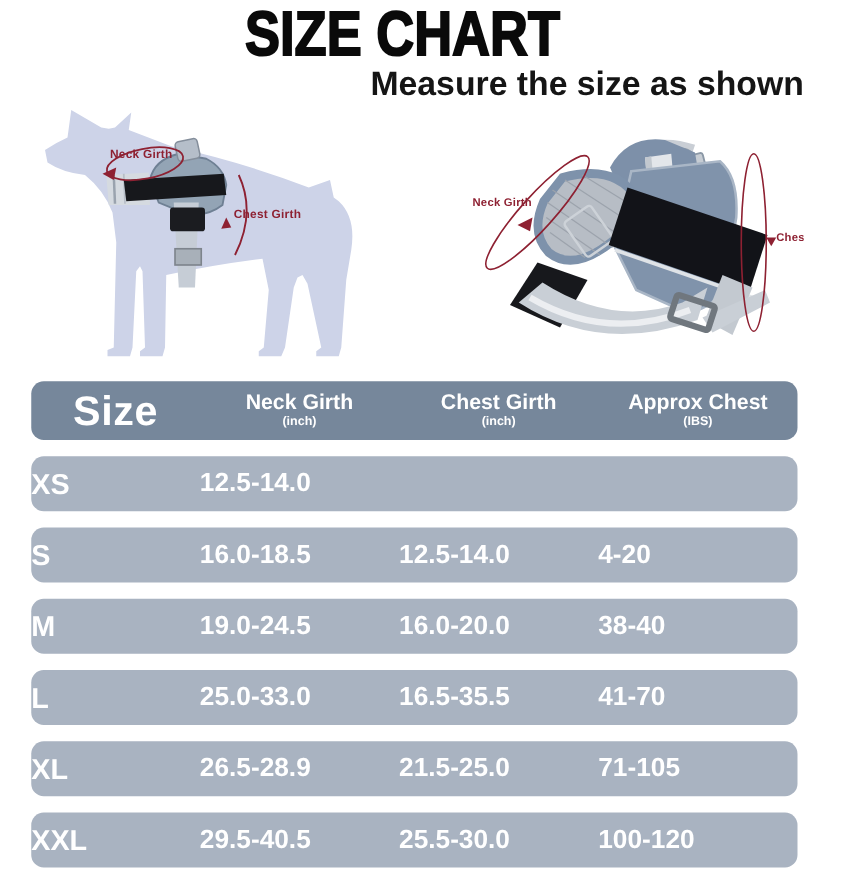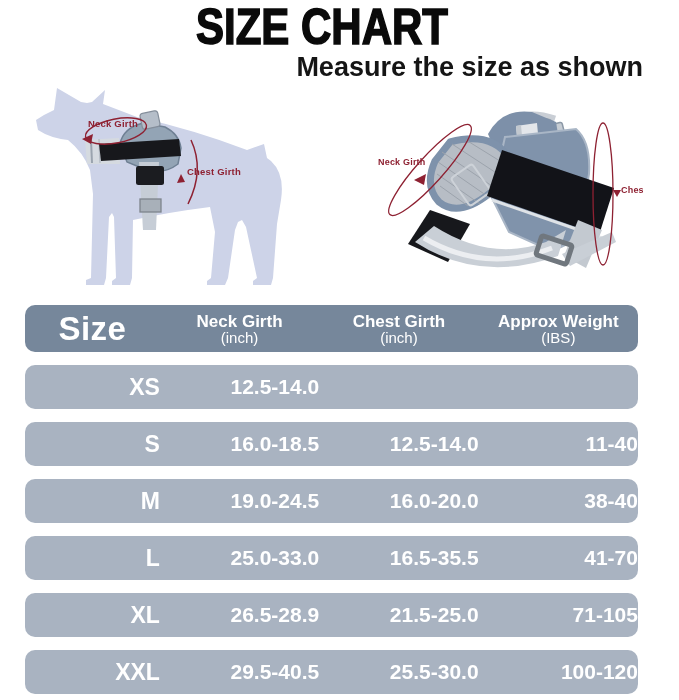--- a/index.html
+++ b/index.html
@@ -28,24 +28,24 @@
   .lbl-dog-neck{left:88px;top:36px;}
   .lbl-dog-chest{left:187px;top:84px;}
   .lbl-h-neck{left:378px;top:75px;font-size:9px;}
   .lbl-h-chest{left:621px;top:103px;font-size:9px;}
 
   .tablewrap{padding:0 5px;margin-top:3px;}
   .grid-row{display:grid;grid-template-columns:22% 26% 26% 26%;align-items:center;margin-left:20px;}
   .thead{height:47px;border-radius:10px;background:var(--header-bg);}
   .th{display:flex;flex-direction:column;align-items:center;justify-content:center;}
   .th-label{color:var(--text-light);font-size:17px;font-weight:bold;line-height:18px;}
-  .th-sub{color:var(--text-light);font-size:15px;font-weight:normal;line-height:14px;}
+  .th-sub{color:var(--text-light);font-size:10px;font-weight:bold;line-height:14px;}
   .th-size .th-label{font-size:33px;line-height:36px;letter-spacing:0.5px;}
   .trow{height:44px;margin-top:13px;border-radius:10px;background:var(--row-bg);}
-  .td{color:var(--text-light);font-size:21px;font-weight:bold;text-align:right;}
+  .td{color:var(--text-light);font-size:21px;font-weight:bold;text-align:left;}
   .td-size{font-size:23px;}
 </style>
 </head>
 <body>
 
 <div class="page">
 
   <h1 class="title"><span class="title-inner">SIZE CHART</span></h1>
   <div class="subtitle">Measure the size as shown</div>
 
@@ -137,34 +137,34 @@
       </div>
       <div class="th">
         <span class="th-label">Neck Girth</span>
         <span class="th-sub">(inch)</span>
       </div>
       <div class="th">
         <span class="th-label">Chest Girth</span>
         <span class="th-sub">(inch)</span>
       </div>
       <div class="th">
-        <span class="th-label">Approx Weight</span>
+        <span class="th-label">Approx Chest</span>
         <span class="th-sub">(IBS)</span>
       </div>
     </div>
 
     <div class="grid-row trow">
       <div class="td td-size">XS</div>
       <div class="td">12.5-14.0</div>
     </div>
     <div class="grid-row trow">
       <div class="td td-size">S</div>
       <div class="td">16.0-18.5</div>
       <div class="td">12.5-14.0</div>
-      <div class="td">11-40</div>
+      <div class="td">4-20</div>
     </div>
     <div class="grid-row trow">
       <div class="td td-size">M</div>
       <div class="td">19.0-24.5</div>
       <div class="td">16.0-20.0</div>
       <div class="td">38-40</div>
     </div>
     <div class="grid-row trow">
       <div class="td td-size">L</div>
       <div class="td">25.0-33.0</div>

